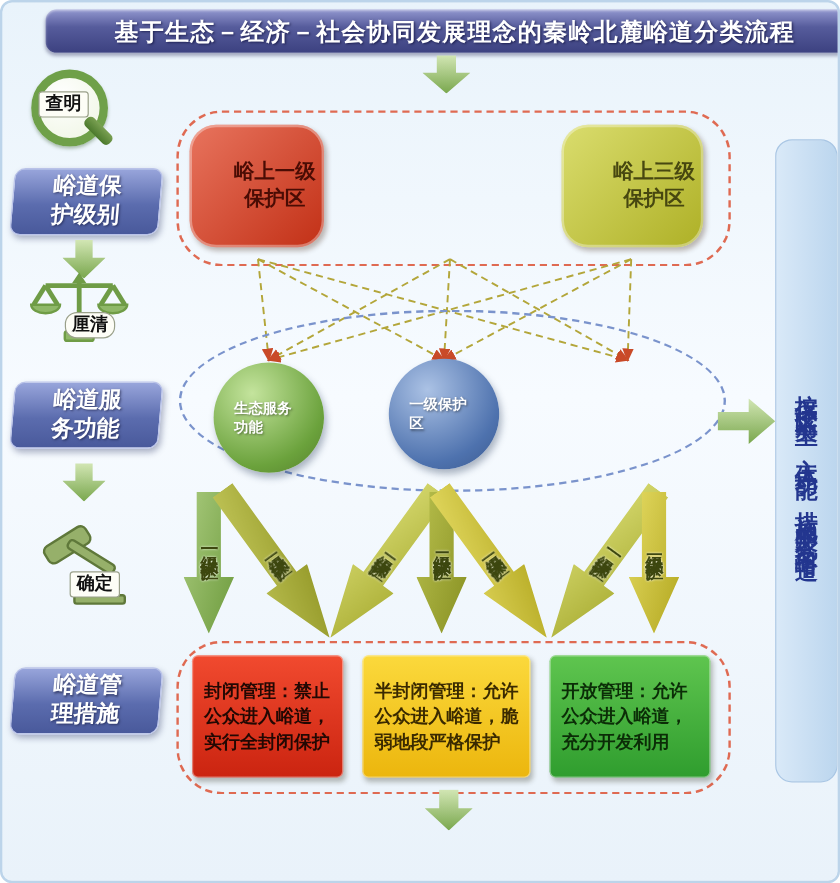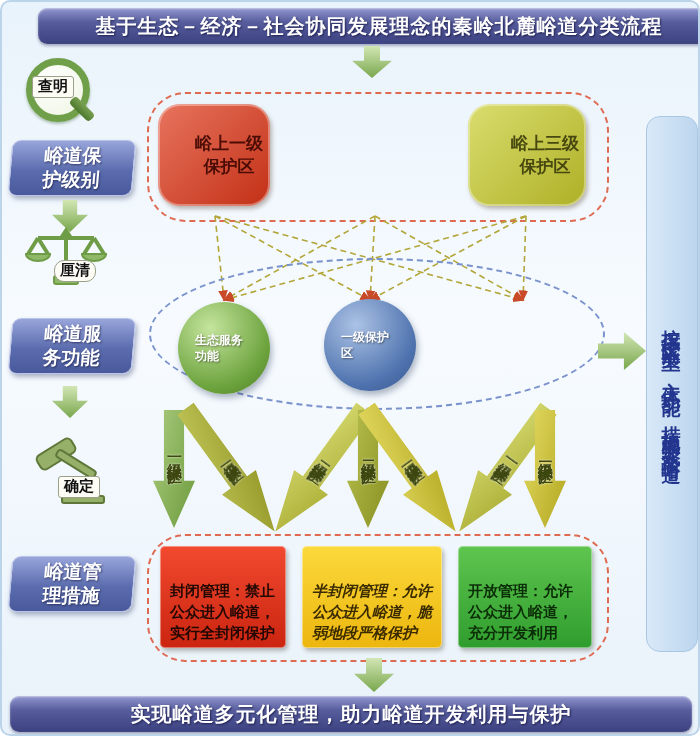--- a/index.html
+++ b/index.html
@@ -59,25 +59,25 @@
        clip-path:polygon(26% 0,74% 0,74% 60%,100% 60%,50% 100%,0 60%,26% 60%);
        filter:drop-shadow(0 1px 1px rgba(60,70,20,.4));}
   .lvl span{writing-mode:vertical-rl;font-weight:bold;font-size:15px;letter-spacing:2px;
             color:#3d470f;text-shadow:0 0 2px rgba(255,255,255,.9);margin-bottom:30px;}
   .ag1{background:linear-gradient(105deg,#aacb7e,#6d9b3d);}
   .ag2{background:linear-gradient(105deg,#c3c75a,#8f9423);}
   .ag3{background:linear-gradient(105deg,#d6d96f,#a9ad33);}
   .ag4{background:linear-gradient(105deg,#b9c04e,#879022);}
   .ag5{background:linear-gradient(105deg,#e5db63,#b2a71f);}
   
-  .mbox{height:102px;border-radius:5px;display:flex;align-items:flex-end;justify-content:center;
+  .mbox{height:102px;border-radius:5px;display:flex;align-items:center;justify-content:center;
         box-shadow:inset 0 0 0 1px rgba(255,255,255,.4),2px 3px 4px rgba(40,40,20,.3);}
   .mbox span{display:block;padding:4px 10px;font-weight:bold;font-size:15px;line-height:1.4;text-align:left;}
   .m-red{background:linear-gradient(180deg,#f14a2f,#cb2410);} .m-red span{color:#220803;}
-  .m-yellow{background:linear-gradient(180deg,#fbd93c,#ecb60d);} .m-yellow span{color:#3a2a00;font-style:italic;}
+  .m-yellow{background:linear-gradient(180deg,#fbd93c,#ecb60d);} .m-yellow span{color:#3a2a00;}
   .m-green{background:linear-gradient(180deg,#5fc54f,#2f9d2e);} .m-green span{color:#0b2d07;}
   
   .strip{left:644px;top:114px;width:50px;height:534px;border-radius:14px;
          background:linear-gradient(90deg,#d9e9f8,#bcd6ee);
          border:1px solid #a9c6e4;display:flex;align-items:center;justify-content:center;}
   .strip span{writing-mode:vertical-rl;font-size:19px;font-weight:bold;color:#23368f;letter-spacing:5px;}
 </style>
 </head>
 <body>
 
@@ -202,17 +202,14 @@
   </div>
   <div class="abs mbox m-green" style="left:456px;top:544px;width:134px;">
     <span>开放管理：允许公众进入峪道，充分开发利用</span>
   </div>
 
   <div class="abs strip">
     <span>按保护区类型－主体功能－措施的形式命名峪道</span>
   </div>
 
   <div class="abs gdn" style="left:352px;top:656px;width:40px;height:34px;"></div>
-  <div class="abs banner" style="top:694px;">
-    <span>实现峪道多元化管理，助力峪道开发利用与保护</span>
-  </div>
 
 </div>
 
 </body></html>

